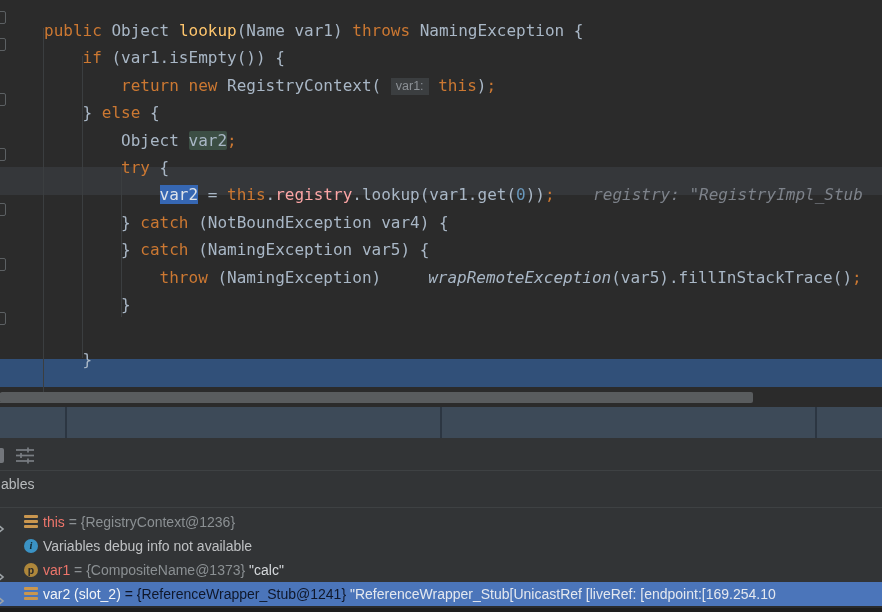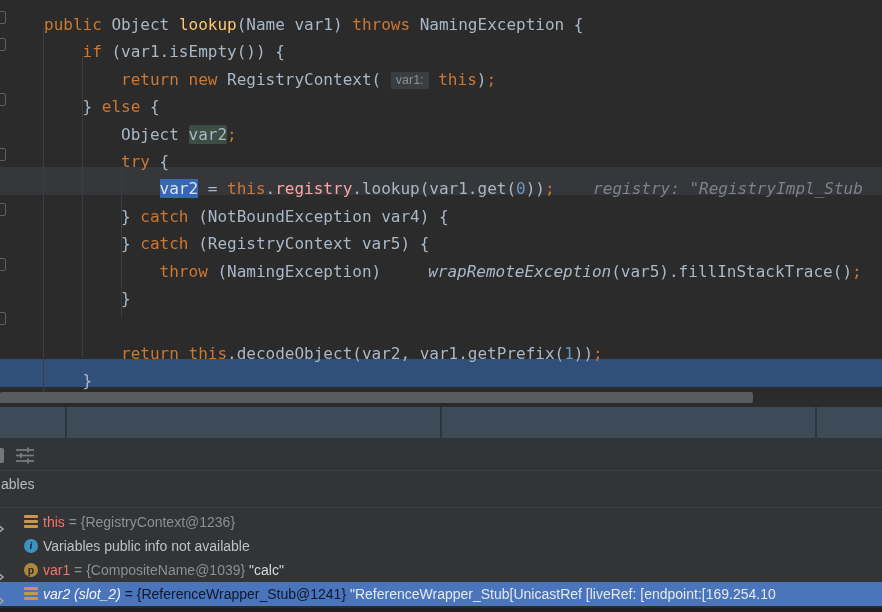--- a/index.html
+++ b/index.html
@@ -5,21 +5,21 @@
   html,body{margin:0;padding:0;background:#1e1e1e;}
   body{width:882px;height:612px;overflow:hidden;position:relative;
        font-family:"Liberation Sans",sans-serif;-webkit-font-smoothing:antialiased;}
 
   
   #editor{position:absolute;left:0;top:0;width:882px;height:407px;background:#2b2b2b;overflow:hidden;}
   .band{position:absolute;left:0;width:882px;height:28px;}
   #caret-row{top:167px;background:#35373a;}
   #exec-row{top:359px;background:#315079;}
   .iguide{position:absolute;width:1px;background:#3b3e40;}
-  #code-lines{position:absolute;left:44px;top:11px;font-family:"DejaVu Sans Mono","Liberation Mono",monospace;
+  #code-lines{position:absolute;left:44px;top:17px;font-family:"DejaVu Sans Mono","Liberation Mono",monospace;
               font-size:16px;line-height:27.4px;color:#a9b7c6;}
   .code-line{white-space:pre;min-height:27.4px;}
   .tok-kw{color:#cc7832;}
   .tok-id{color:#a9b7c6;}
   .tok-fn{color:#ffc66d;}
   .tok-field{color:#fca5a5;}
   .tok-num{color:#6897bb;}
   .tok-semi{color:#cc7832;}
   .tok-ital{color:#a9b7c6;font-style:italic;margin-left:47px;}
   .tok-hint{color:#7d828a;font-style:italic;}
@@ -47,21 +47,21 @@
   .v-expander{position:absolute;left:-4px;top:7px;width:10px;height:10px;}
   .v-icon{position:absolute;left:24px;top:5px;width:14px;height:14px;}
   .icon-stack i{display:block;height:3px;background:#c9964f;border-radius:1px;margin-bottom:2px;}
   .icon-circle{border-radius:50%;text-align:center;font-weight:bold;font-size:10.5px;line-height:14px;}
   .icon-param{background:#ae873b;color:#2b2b2b;}
   .icon-info{background:#3b93c5;color:#10272f;font-style:italic;font-family:"Liberation Serif",serif;}
   .v-name{color:#ed756b;}
   .v-val{color:#8b9093;}
   .v-lit{color:#d7dadd;}
   .v-msg{color:#bfc1c3;}
-  .vrow.selected .v-name{color:#f2f4f7;font-style:italic;}
+  .vrow.selected .v-name{color:#f2f4f7;}
   .vrow.selected .v-val{color:#0f172a;}
   .vrow.selected .v-lit{color:#e4e8ef;}
   #bottom-filler{position:absolute;left:0;top:168px;width:882px;height:6px;background:#292b2d;}
 </style>
 </head>
 <body>
 
 <div id="editor">
   <div id="caret-row" class="band"></div>
   <div id="exec-row" class="band"></div>
@@ -72,25 +72,24 @@
 
   <div id="code-lines">
       <div class="code-line"><span class="tok-kw">public </span><span class="tok-id">Object </span><span class="tok-fn">lookup</span><span class="tok-id">(Name var1) </span><span class="tok-kw">throws </span><span class="tok-id">NamingException {</span></div>
       <div class="code-line"><span class="tok-id">    </span><span class="tok-kw">if </span><span class="tok-id">(var1.isEmpty()) {</span></div>
       <div class="code-line"><span class="tok-id">        </span><span class="tok-kw">return </span><span class="tok-kw">new </span><span class="tok-id">RegistryContext( </span><span class="tok-chip">var1:</span><span class="tok-id"> </span><span class="tok-kw">this</span><span class="tok-id">)</span><span class="tok-semi">;</span></div>
       <div class="code-line"><span class="tok-id">    } </span><span class="tok-kw">else </span><span class="tok-id">{</span></div>
       <div class="code-line"><span class="tok-id">        Object </span><span class="tok-hl">var2</span><span class="tok-semi">;</span></div>
       <div class="code-line"><span class="tok-id">        </span><span class="tok-kw">try </span><span class="tok-id">{</span></div>
       <div class="code-line"><span class="tok-id">            </span><span class="tok-sel">var2</span><span class="tok-id"> = </span><span class="tok-kw">this</span><span class="tok-id">.</span><span class="tok-field">registry</span><span class="tok-id">.lookup(var1.get(</span><span class="tok-num">0</span><span class="tok-id">))</span><span class="tok-semi">;</span><span class="tok-hint">    registry: "RegistryImpl_Stub</span></div>
       <div class="code-line"><span class="tok-id">        } </span><span class="tok-kw">catch </span><span class="tok-id">(NotBoundException var4) {</span></div>
-      <div class="code-line"><span class="tok-id">        } </span><span class="tok-kw">catch </span><span class="tok-id">(RegistryContext var5) {</span></div>
+      <div class="code-line"><span class="tok-id">        } </span><span class="tok-kw">catch </span><span class="tok-id">(NamingException var5) {</span></div>
       <div class="code-line"><span class="tok-id">            </span><span class="tok-kw">throw </span><span class="tok-id">(NamingException)</span><span class="tok-ital">wrapRemoteException</span><span class="tok-id">(var5).fillInStackTrace()</span><span class="tok-semi">;</span></div>
       <div class="code-line"><span class="tok-id">        }</span></div>
       <div class="code-line"></div>
-      <div class="code-line"><span class="tok-id">        </span><span class="tok-kw">return </span><span class="tok-kw">this</span><span class="tok-id">.decodeObject(var2, var1.getPrefix(</span><span class="tok-num">1</span><span class="tok-id">))</span><span class="tok-semi">;</span></div>
       <div class="code-line"><span class="tok-id">    }</span></div>
     </div>
 
   <div class="fold" style="top:11px;"></div>
   <div class="fold" style="top:38px;"></div>
   <div class="fold" style="top:93px;"></div>
   <div class="fold" style="top:148px;"></div>
   <div class="fold" style="top:203px;"></div>
   <div class="fold" style="top:258px;"></div>
   <div class="fold" style="top:312px;"></div>
@@ -123,24 +122,24 @@
   <div id="vars-label">ables</div>
   <div class="hairline" style="top:69px;"></div>
   <div id="var-rows">
       <div class="vrow"><span class="v-expander"><svg width="10" height="10" viewBox="0 0 10 10">
             <polyline points="2,1 7,5 2,9" fill="none" stroke="#9fa4a8" stroke-width="1.6"></polyline>
           </svg></span><span class="v-icon icon-stack">
           <i></i>
           <i></i>
           <i></i>
         </span><span class="v-name">this</span><span class="v-val"> = {RegistryContext@1236}</span></div>
-      <div class="vrow"><span class="v-icon icon-circle icon-info">i</span><span class="v-msg">Variables public info not available</span></div>
+      <div class="vrow"><span class="v-icon icon-circle icon-info">i</span><span class="v-msg">Variables debug info not available</span></div>
       <div class="vrow"><span class="v-expander"><svg width="10" height="10" viewBox="0 0 10 10">
             <polyline points="2,1 7,5 2,9" fill="none" stroke="#9fa4a8" stroke-width="1.6"></polyline>
-          </svg></span><span class="v-icon icon-circle icon-param">p</span><span class="v-name">var1</span><span class="v-val"> = {CompositeName@1039} </span><span class="v-lit">"calc"</span></div>
+          </svg></span><span class="v-icon icon-circle icon-param">p</span><span class="v-name">var1</span><span class="v-val"> = {CompositeName@1373} </span><span class="v-lit">"calc"</span></div>
       <div class="vrow selected"><span class="v-expander"><svg width="10" height="10" viewBox="0 0 10 10">
             <polyline points="2,1 7,5 2,9" fill="none" stroke="#9fa4a8" stroke-width="1.6"></polyline>
           </svg></span><span class="v-icon icon-stack">
           <i></i>
           <i></i>
           <i></i>
         </span><span class="v-name">var2 (slot_2)</span><span class="v-val"> = {ReferenceWrapper_Stub@1241} </span><span class="v-lit">"ReferenceWrapper_Stub[UnicastRef [liveRef: [endpoint:[169.254.10</span></div>
     </div>
   <div id="bottom-filler"></div>
 </div>

